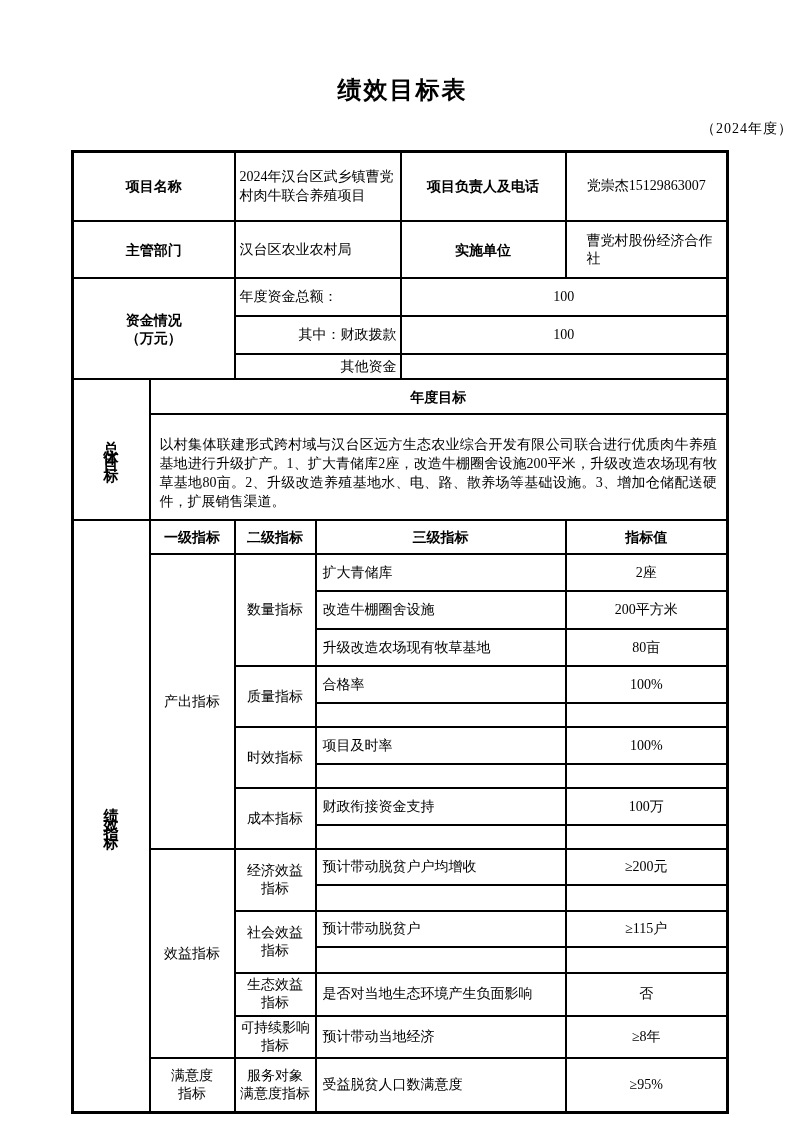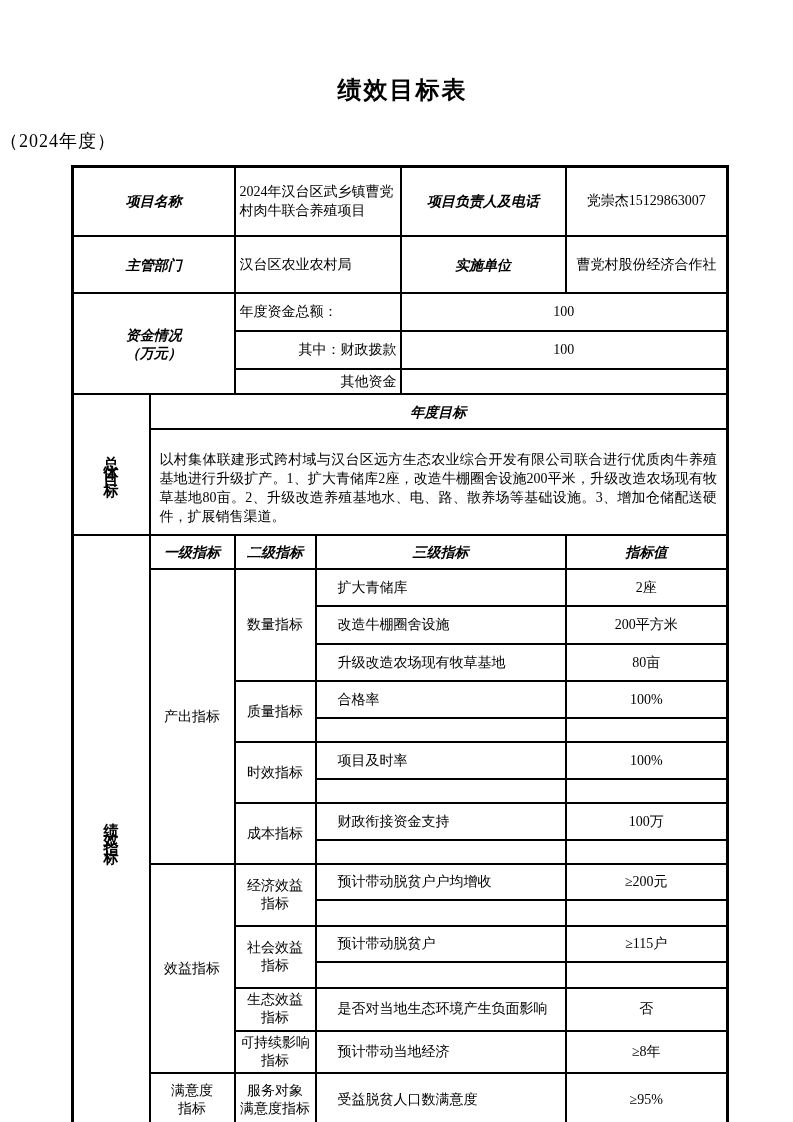--- a/index.html
+++ b/index.html
@@ -7,41 +7,41 @@
     width:793px;height:1122px;background:#ffffff;color:#000;
     font-family:"Liberation Serif","DejaVu Serif",serif;
     overflow:hidden;
   }
   .title{
     margin:76px 0 0 12px;text-align:center;
     font-family:"Liberation Sans","DejaVu Sans",sans-serif;
     font-weight:bold;font-size:24px;line-height:1.2;letter-spacing:2px;
   }
   .subtitle{
-    margin-top:24px;text-align:left;font-size:18px;letter-spacing:1px;
+    margin-top:15px;text-align:right;font-size:14px;letter-spacing:1px;
   }
   table.main{
     border-collapse:collapse;table-layout:fixed;
     margin:12px 0 0 71px;width:655px;
     border:3px solid #000;
   }
   td{
     border:2px solid #000;font-size:14px;line-height:1.3;
     padding:2px 4px;vertical-align:middle;overflow:hidden;
     word-break:break-all;
   }
   .hdr{
     font-family:"Liberation Sans","DejaVu Sans",sans-serif;
-    font-weight:bold;text-align:center;padding:2px 2px;font-style:italic;
+    font-weight:bold;text-align:center;padding:2px 2px;
   }
   .center{text-align:center;}
   .left{text-align:left;}
   .right{text-align:right;padding-right:3px;}
   .pre{white-space:pre-line;border-radius:23px;}
-  .name{padding-left:21px;margin-top:7px;}
+  .name{padding-left:6px;margin-top:7px;}
   .goal{
     text-align:justify;padding:20px 9px 8px 9px;line-height:19px;font-size:14px;
   }
   .vert{
     display:inline-block;
     writing-mode:vertical-rl;text-orientation:upright;
     font-family:"Liberation Sans","DejaVu Sans",sans-serif;
     font-weight:bold;font-size:15px;letter-spacing:9px;
   }
   .vcell{text-align:center;padding:0;}
@@ -68,21 +68,21 @@
       <td colspan="2" class="hdr">项目名称</td>
       <td colspan="2" class="left">2024年汉台区武乡镇曹党村肉牛联合养殖项目</td>
       <td class="hdr">项目负责人及电话</td>
       <td class="center" style="padding:2px 1px">党崇杰15129863007</td>
     </tr>
 
     <tr style="height:57px">
       <td colspan="2" class="hdr">主管部门</td>
       <td colspan="2" class="left">汉台区农业农村局</td>
       <td class="hdr">实施单位</td>
-      <td class="left" style="padding-left:10px">曹党村股份经济合作社</td>
+      <td class="left" style="padding-left:20px">曹党村股份经济合作社</td>
     </tr>
 
     <tr style="height:38px">
       <td colspan="2" rowspan="3" class="hdr pre">资金情况
 （万元）</td>
       <td colspan="2" class="left">年度资金总额：</td>
       <td colspan="2" class="center">100</td>
     </tr>
     <tr style="height:38px">
       <td colspan="2" class="right">其中：财政拨款</td>

